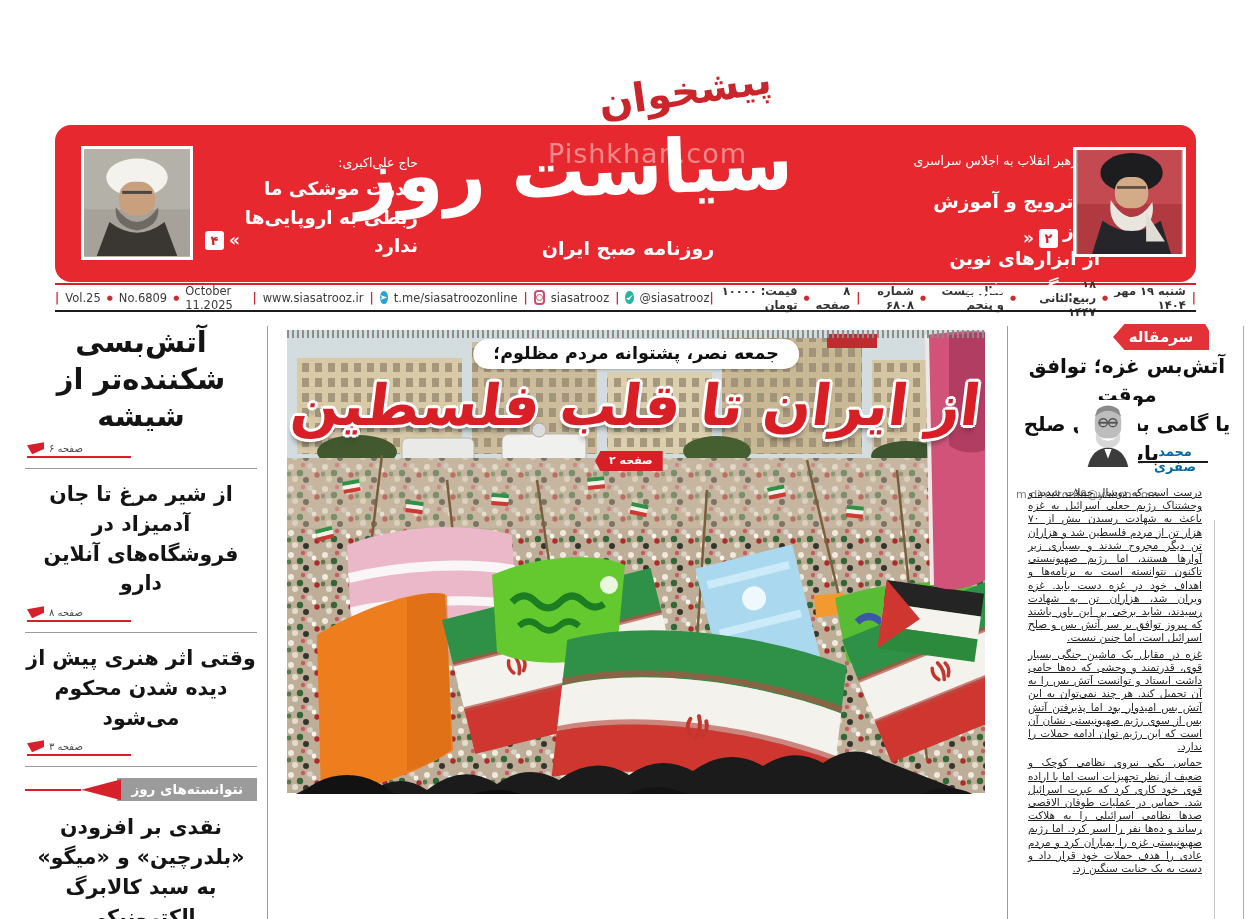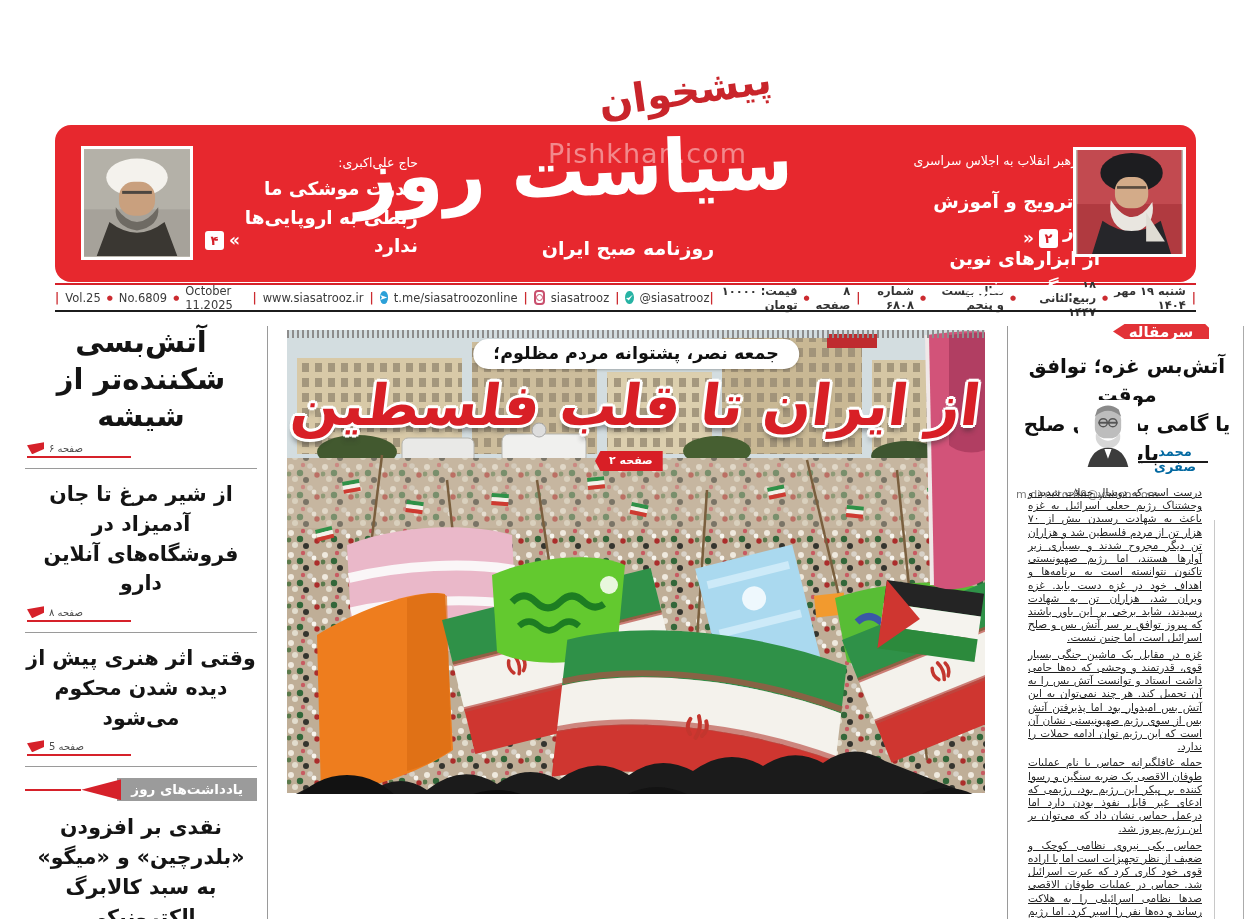--- a/index.html
+++ b/index.html
@@ -78,21 +78,21 @@
           white-space:nowrap;box-shadow:0 1px 3px rgba(0,0,0,.25);}
   .headline{left:0;top:42px;width:100%;text-align:center;direction:rtl;font-size:57px;font-weight:bold;
             color:#d81f26;transform:skewX(-7deg);white-space:nowrap;letter-spacing:-1px;
             text-shadow:-3px 0 0 #fff,3px 0 0 #fff,0 -3px 0 #fff,0 3px 0 #fff,
                         -2px -2px 0 #fff,2px 2px 0 #fff,-2px 2px 0 #fff,2px -2px 0 #fff,
                         0 6px 5px rgba(40,40,40,.45);}
   .ribbon{left:308px;top:121px;background:#d81f26;color:#fff;font-size:11px;font-weight:bold;
           padding:3px 10px 4px 14px;direction:rtl;clip-path:polygon(8% 0,100% 0,100% 100%,8% 100%,0 50%);}
 
   
-  .ed-badge{left:1113px;top:324px;width:96px;height:15px;background:#e23237;color:#fff;font-weight:bold;
+  .ed-badge{left:1113px;top:324px;width:96px;height:26px;background:#e23237;color:#fff;font-weight:bold;
             font-size:15px;display:flex;align-items:center;justify-content:center;direction:rtl;
             clip-path:polygon(12% 0,96% 0,100% 25%,100% 100%,12% 100%,0 50%);}
   .ed-title{left:1016px;top:352px;width:222px;direction:rtl;text-align:center;font-size:20px;
             font-weight:bold;color:#101010;line-height:1.45;cursor:pointer;}
   .ed-line{left:1078px;top:461px;width:130px;height:2px;background:#1c1c1c;}
   .ed-photo{left:1078px;top:400px;width:60px;height:67px;background:#fff;overflow:hidden;}
   .ed-author{left:1142px;top:444px;width:66px;text-align:center;font-size:13px;font-weight:bold;
              color:#0369a1;direction:rtl;}
   .ed-email{left:1016px;top:488px;width:222px;text-align:left;font-size:11px;color:#7a7a7a;}
   .ed-body{left:1020px;top:486px;width:190px;direction:rtl;text-align:justify;font-size:10.5px;
@@ -219,26 +219,26 @@
       <div class="lc-pagerow">
         <span class="lc-flag"></span>
         <span class="lc-page">صفحه ۸</span>
       </div>
       <div class="lc-sep"></div>
     </div>
     <div>
       <div class="lc-title t-mid">وقتی اثر هنری پیش از دیده شدن محکوم می‌شود</div>
       <div class="lc-pagerow">
         <span class="lc-flag"></span>
-        <span class="lc-page">صفحه 5</span>
+        <span class="lc-page">صفحه ۳</span>
       </div>
       <div class="lc-sep"></div>
     </div>
     <div class="lc-section">
-      <span class="sec-bar">یادداشت‌های روز</span>
+      <span class="sec-bar">نتوانسته‌های روز</span>
       <span class="sec-arrow"></span>
       <span class="sec-line"></span>
     </div>
     <div>
       <div class="lc-title t-mid">نقدی بر افزودن «بلدرچین» و «میگو» به سبد کالابرگ الکترونیکی</div>
 
     </div>
 
   </div>
 
@@ -426,18 +426,17 @@
       <circle cx="29" cy="19" r="3.4" fill="none" stroke="#555" stroke-width="1.2"></circle>
       <path d="M8,56 q4,-16 17,-16 q13,0 17,16 Z" fill="#3c3c3c"></path>
       <path d="M22,41 h6 l-3,8 Z" fill="#fff"></path>
     </svg>
   </div>
   <div class="abs ed-author">محمد صفری</div>
   <div class="abs ed-email">m.director80@yahoo.com</div>
   <div class="abs ed-body">
     <p>درست است که دوسال حملات شدید و وحشتناک رژیم جعلی اسرائیل به غزه باعث به شهادت رسیدن بیش از ۷۰ هزار تن از مردم فلسطین شد و هزاران تن دیگر مجروح شدند و بسیاری زیر آوارها هستند، اما رژیم صهیونیستی تاکنون نتوانسته است به برنامه‌ها و اهداف خود در غزه دست یابد. غزه ویران شد، هزاران تن به شهادت رسیدند، شاید برخی بر این باور باشند که پیروز توافق بر سر آتش بس و صلح اسرائیل است، اما چنین نیست.</p>
     <p>غزه در مقابل یک ماشین جنگی بسیار قوی، قدرتمند و وحشی که ده‌ها حامی داشت ایستاد و توانست آتش بس را به آن تحمیل کند. هر چند نمی‌توان به این آتش بس امیدوار بود اما پذیرفتن آتش بس از سوی رژیم صهیونیستی نشان آن است که این رژیم توان ادامه حملات را ندارد.</p>
-    <p>حمله غافلگیرانه حماس با نام عملیات طوفان الاقصی یک ضربه سنگین و رسوا کننده بر پیکر این رژیم بود، رژیمی که ادعای غیر قابل نفوذ بودن دارد اما درعمل حماس نشان داد که می‌توان بر این رژیم پیروز شد.</p>
     <p>حماس یکی نیروی نظامی کوچک و ضعیف از نظر تجهیزات است اما با اراده قوی خود کاری کرد که عبرت اسرائیل شد. حماس در عملیات طوفان الاقصی صدها نظامی اسرائیلی را به هلاکت رساند و ده‌ها نفر را اسیر کرد. اما رژیم صهیونیستی غزه را بمباران کرد و مردم عادی را هدف حملات خود قرار داد و دست به یک جنایت سنگین زد.</p>
 
   </div>
 
 </div>
 
 </body></html>

